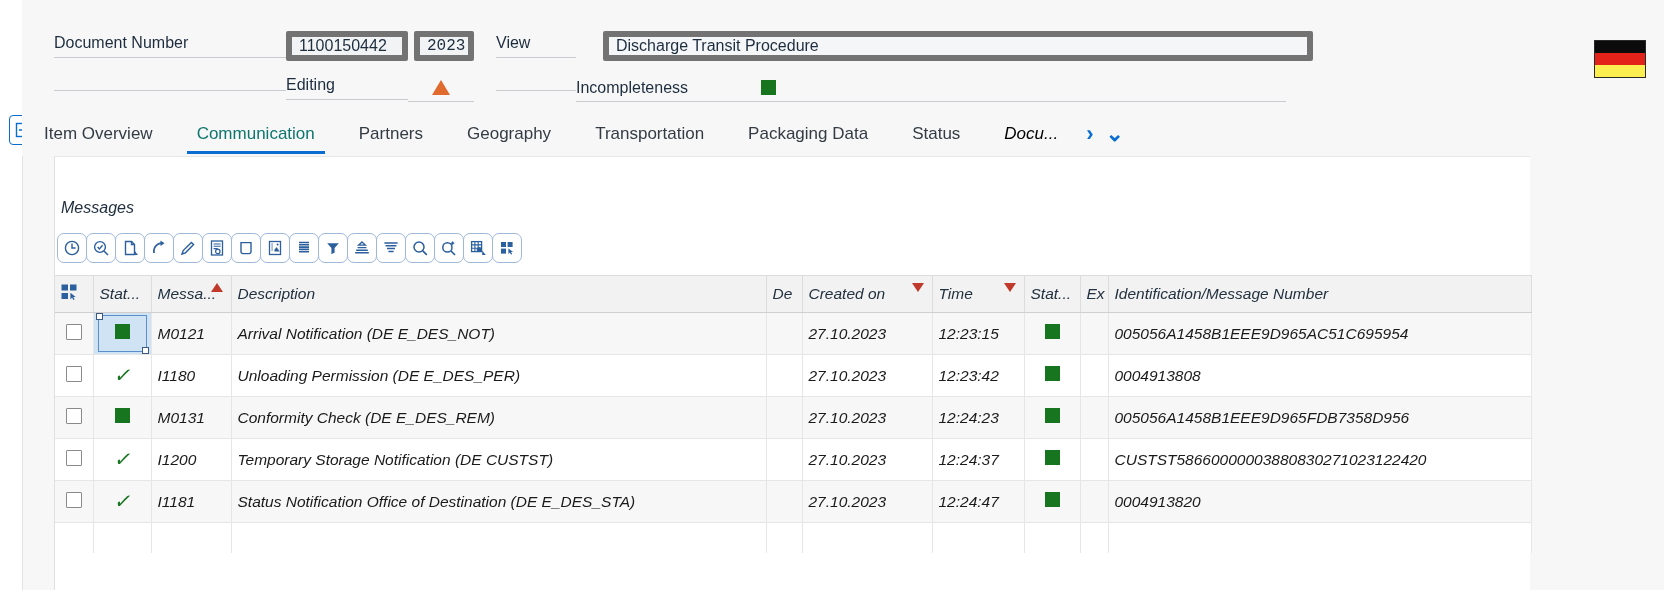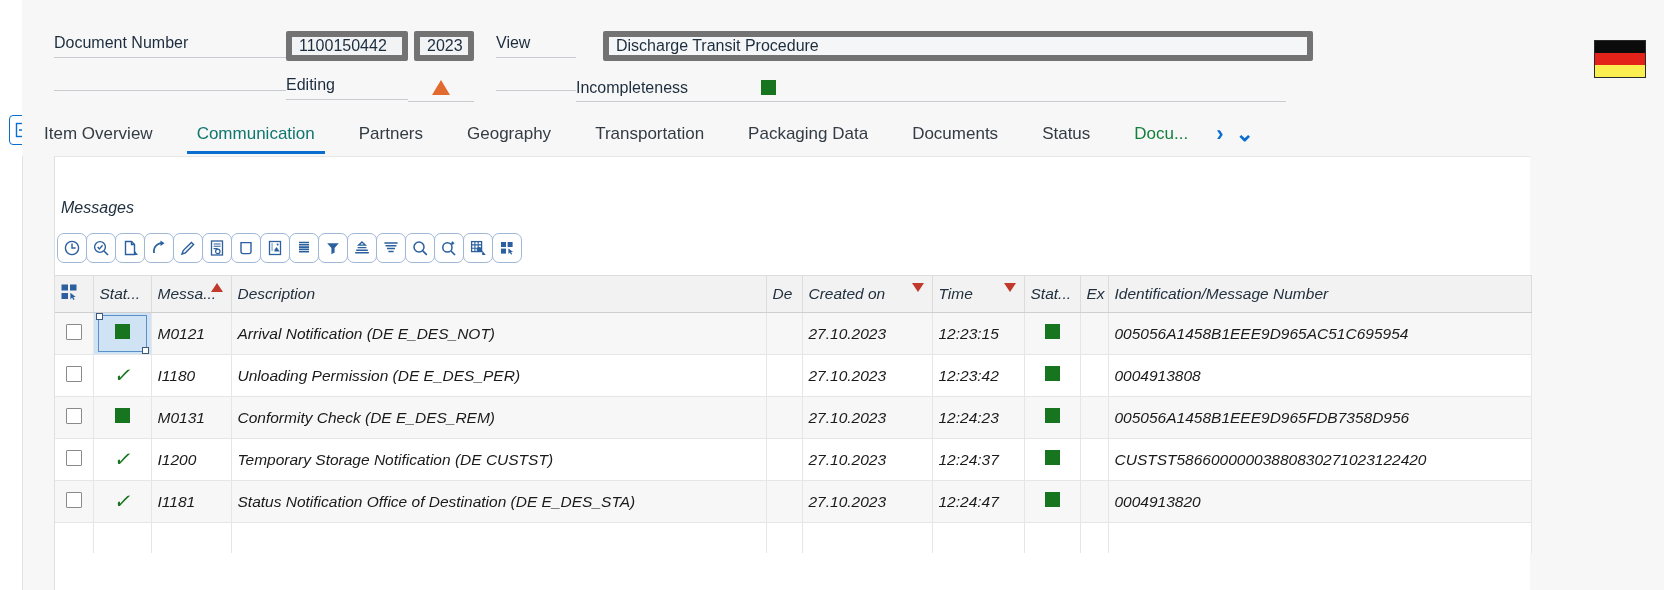--- a/index.html
+++ b/index.html
@@ -133,21 +133,21 @@
   .tab.active {
     color: #0f766e;
   }
   .tab.active::after {
     content: "";
     position: absolute;
     left: 12px; right: 12px; bottom: 2px;
     height: 3px;
     background: #0a6ed1;
   }
-  .tab.muted { color: #15803d; }
+  .tab.muted { color: #000000; font-style: italic; }
   .tab-nav {
     display: flex;
     align-items: center;
     gap: 12px;
     padding-left: 6px;
     color: #0a6ed1;
   }
   .tab-nav span {
     font-size: 22px;
     font-weight: bold;
@@ -314,21 +314,21 @@
 
 <div id="app">
 
   <div class="left-rail"></div>
 
   <div class="header">
 
     <div class="hdr-row1">
       <div class="lbl lbl-underline" style="width:232px;margin-left:32px;">Document Number</div>
       <div class="field" style="width:122px;">1100150442</div>
-      <div class="field" style="width:60px;margin-left:6px;">2023</div>
+      <div class="field" style="width:60px;margin-left:6px;font-family:Liberation Mono, monospace;">2023</div>
       <div class="lbl lbl-underline" style="width:80px;margin-left:22px;">View</div>
       <div class="field wide" style="width:710px;">Discharge Transit Procedure</div>
     </div>
 
     <div class="hdr-row2">
       <div class="lbl lbl-underline" style="width:232px;margin-left:32px;"></div>
       <div class="lbl lbl-underline" style="width:122px;">Editing</div>
       <div style="width:66px;display:flex;align-items:center;justify-content:center;border-bottom:1px solid #c8ccd0;height:28px;box-sizing:border-box;">
         <div class="tri-warn"></div>
       </div>
@@ -354,21 +354,20 @@
     </svg>
   </div>
 
   <div class="tabstrip">
     <div class="tab">Item Overview</div>
     <div class="tab active">Communication</div>
     <div class="tab">Partners</div>
     <div class="tab">Geography</div>
     <div class="tab">Transportation</div>
     <div class="tab">Packaging Data</div>
-    <div class="tab">Documents</div>
     <div class="tab">Status</div>
     <div class="tab muted">Docu...</div>
     <div class="tab-nav">
       <span>›</span>
       <span>⌄</span>
     </div>
   </div>
 
   <div class="panel">
 

